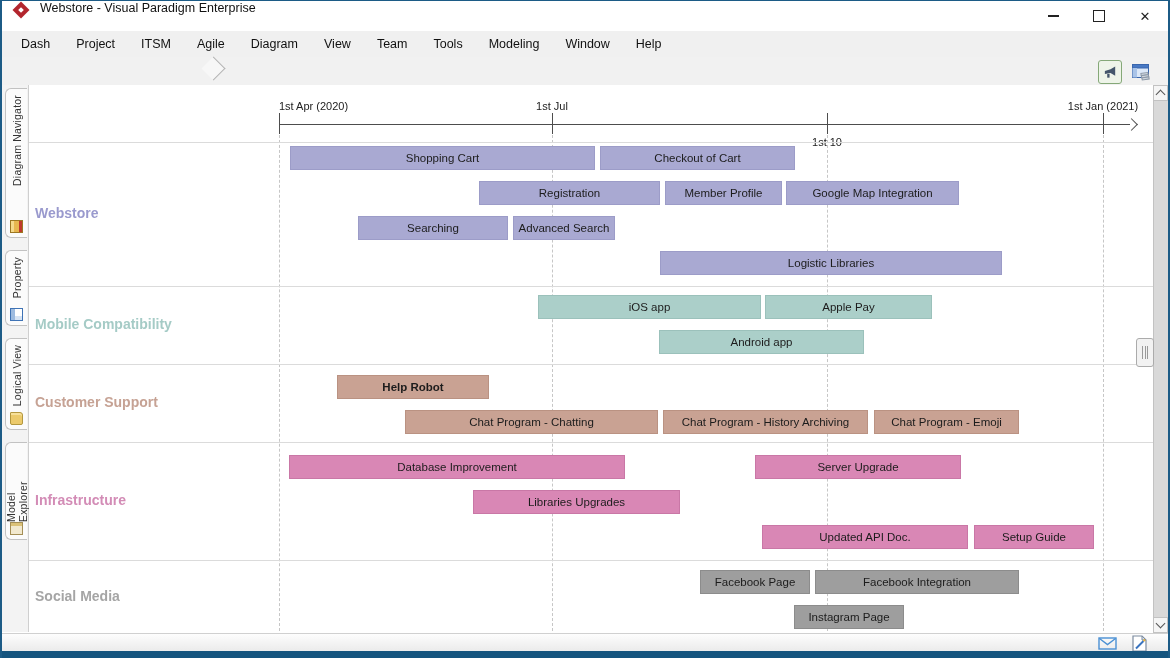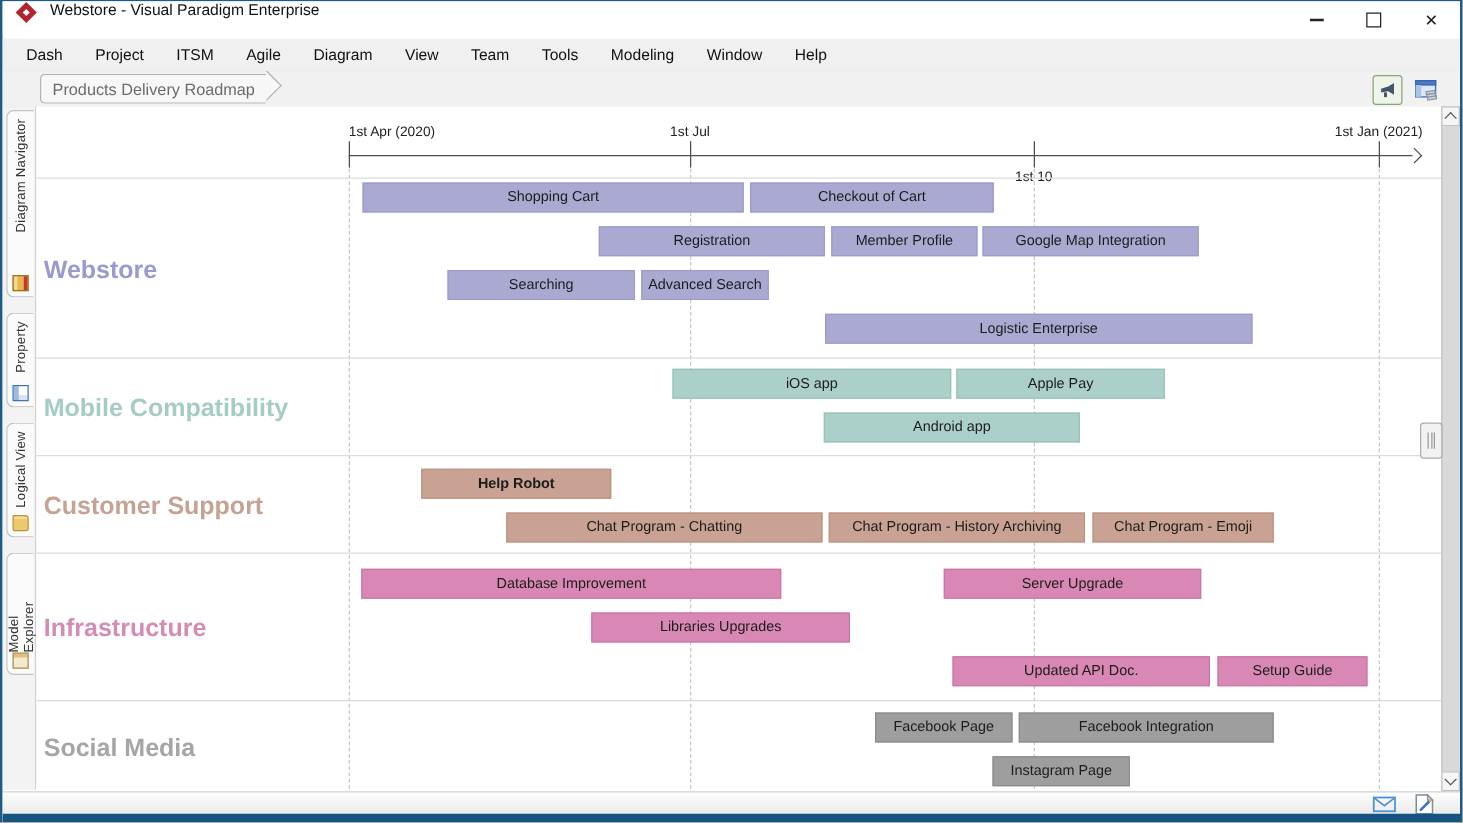--- a/index.html
+++ b/index.html
@@ -38,21 +38,21 @@
   .ic-me{background:#f2e9cf;border:1px solid #a48e55;box-shadow:inset 0 3px 0 #dcc278;}
   
   .stage{position:absolute;inset:0;}
   .canvas-bg{position:absolute;left:27px;top:84px;width:1124px;height:548px;background:#fff;}
   .axis-line{position:absolute;height:1px;background:#4d4d4d;}
   .axis-arrow{position:absolute;width:8px;height:8px;border-top:1.5px solid #4d4d4d;border-right:1.5px solid #4d4d4d;transform:rotate(45deg);}
   .tick{position:absolute;width:1px;background:#4d4d4d;}
   .tick-label{position:absolute;font-size:11px;color:#222;white-space:nowrap;}
   .gridline{position:absolute;width:0;border-left:1px dashed #c6c6c6;}
   .separator{position:absolute;height:1px;background:#dbdbdb;}
-  .section-label{position:absolute;font-size:20px;font-weight:bold;white-space:nowrap;}
+  .section-label{position:absolute;font-size:14px;font-weight:bold;white-space:nowrap;}
   .bar{position:absolute;height:24px;box-sizing:border-box;font-size:11.5px;color:#1c1c1c;display:flex;align-items:center;justify-content:center;white-space:nowrap;overflow:hidden;}
   
   .vscroll-track{position:absolute;left:1151px;top:84px;width:15px;height:548px;background:#d9d9d9;border-left:1px solid #c2c2c2;}
   .vs-btn{position:absolute;left:1151px;width:15px;height:16px;background:#f5f5f5;border:1px solid #c2c2c2;box-sizing:border-box;display:flex;align-items:center;justify-content:center;}
   .chev{width:6px;height:6px;border-top:1.5px solid #555;border-right:1.5px solid #555;}
   .chev.up{transform:rotate(-45deg);margin-top:3px;}
   .chev.down{transform:rotate(135deg);margin-bottom:3px;}
   .vs-thumb{position:absolute;left:1134px;top:337px;width:16px;height:27px;background:#f2f2f2;border:1px solid #ababab;border-radius:3px;display:flex;align-items:center;justify-content:center;gap:1.5px;}
   .vs-thumb i{display:block;width:1px;height:13px;background:#9a9a9a;}
   
@@ -91,23 +91,20 @@
       <div class="menu-item">View</div>
       <div class="menu-item">Team</div>
       <div class="menu-item">Tools</div>
       <div class="menu-item">Modeling</div>
       <div class="menu-item">Window</div>
       <div class="menu-item">Help</div>
     </div>
 
   <div class="toolbar">
     <div class="tab-chevron"></div>
-    <div class="diagram-tab">
-      <span>Products Delivery Roadmap</span>
-    </div>
     <div class="tb-btn announce">
       <svg width="15" height="15" viewBox="0 0 16 16">
         <polygon points="2,6.5 8,4.5 13,1.5 13,11.5 8,8.5 2,9.5" fill="#45566b"></polygon>
         <rect x="4.5" y="9.5" width="2.5" height="4" fill="#45566b"></rect>
       </svg>
     </div>
     <div class="tb-btn layout">
       <svg width="20" height="20" viewBox="0 0 20 20">
         <rect x="1.5" y="2.5" width="16" height="13" fill="#dce8f8" stroke="#3a66ad"></rect>
         <rect x="1.5" y="2.5" width="16" height="3.5" fill="#4979c4" stroke="#3a66ad"></rect>
@@ -160,21 +157,21 @@
       <div class="axis-arrow" style="left: 1125px; top: 119px;"></div>
       <div class="separator" style="left: 27px; top: 141px; width: 1124px;"></div>
       <div class="section-label" style="left: 33px; top: 204px; color: rgb(154, 154, 206);">Webstore</div>
       <div class="bar" style="left: 288px; top: 145px; width: 305px; background: rgb(169, 169, 210); border: 1px solid rgb(156, 156, 200);">Shopping Cart</div>
       <div class="bar" style="left: 598px; top: 145px; width: 195px; background: rgb(169, 169, 210); border: 1px solid rgb(156, 156, 200);">Checkout of Cart</div>
       <div class="bar" style="left: 477px; top: 180px; width: 181px; background: rgb(169, 169, 210); border: 1px solid rgb(156, 156, 200);">Registration</div>
       <div class="bar" style="left: 663px; top: 180px; width: 117px; background: rgb(169, 169, 210); border: 1px solid rgb(156, 156, 200);">Member Profile</div>
       <div class="bar" style="left: 784px; top: 180px; width: 173px; background: rgb(169, 169, 210); border: 1px solid rgb(156, 156, 200);">Google Map Integration</div>
       <div class="bar" style="left: 356px; top: 215px; width: 150px; background: rgb(169, 169, 210); border: 1px solid rgb(156, 156, 200);">Searching</div>
       <div class="bar" style="left: 511px; top: 215px; width: 102px; background: rgb(169, 169, 210); border: 1px solid rgb(156, 156, 200);">Advanced Search</div>
-      <div class="bar" style="left: 658px; top: 250px; width: 342px; background: rgb(169, 169, 210); border: 1px solid rgb(156, 156, 200);">Logistic Enterprise</div>
+      <div class="bar" style="left: 658px; top: 250px; width: 342px; background: rgb(169, 169, 210); border: 1px solid rgb(156, 156, 200);">Logistic Libraries</div>
       <div class="separator" style="left: 27px; top: 285px; width: 1124px;"></div>
       <div class="section-label" style="left: 33px; top: 315px; color: rgb(165, 203, 198);">Mobile Compatibility</div>
       <div class="bar" style="left: 536px; top: 294px; width: 223px; background: rgb(171, 207, 201); border: 1px solid rgb(155, 193, 187);">iOS app</div>
       <div class="bar" style="left: 763px; top: 294px; width: 167px; background: rgb(171, 207, 201); border: 1px solid rgb(155, 193, 187);">Apple Pay</div>
       <div class="bar" style="left: 657px; top: 329px; width: 205px; background: rgb(171, 207, 201); border: 1px solid rgb(155, 193, 187);">Android app</div>
       <div class="separator" style="left: 27px; top: 363px; width: 1124px;"></div>
       <div class="section-label" style="left: 33px; top: 393px; color: rgb(198, 162, 148);">Customer Support</div>
       <div class="bar" style="left: 335px; top: 374px; width: 152px; background: rgb(201, 162, 147); border: 1px solid rgb(186, 146, 130); font-weight: bold;">Help Robot</div>
       <div class="bar" style="left: 403px; top: 409px; width: 253px; background: rgb(201, 162, 147); border: 1px solid rgb(186, 146, 130);">Chat Program - Chatting</div>
       <div class="bar" style="left: 661px; top: 409px; width: 205px; background: rgb(201, 162, 147); border: 1px solid rgb(186, 146, 130);">Chat Program - History Archiving</div>

